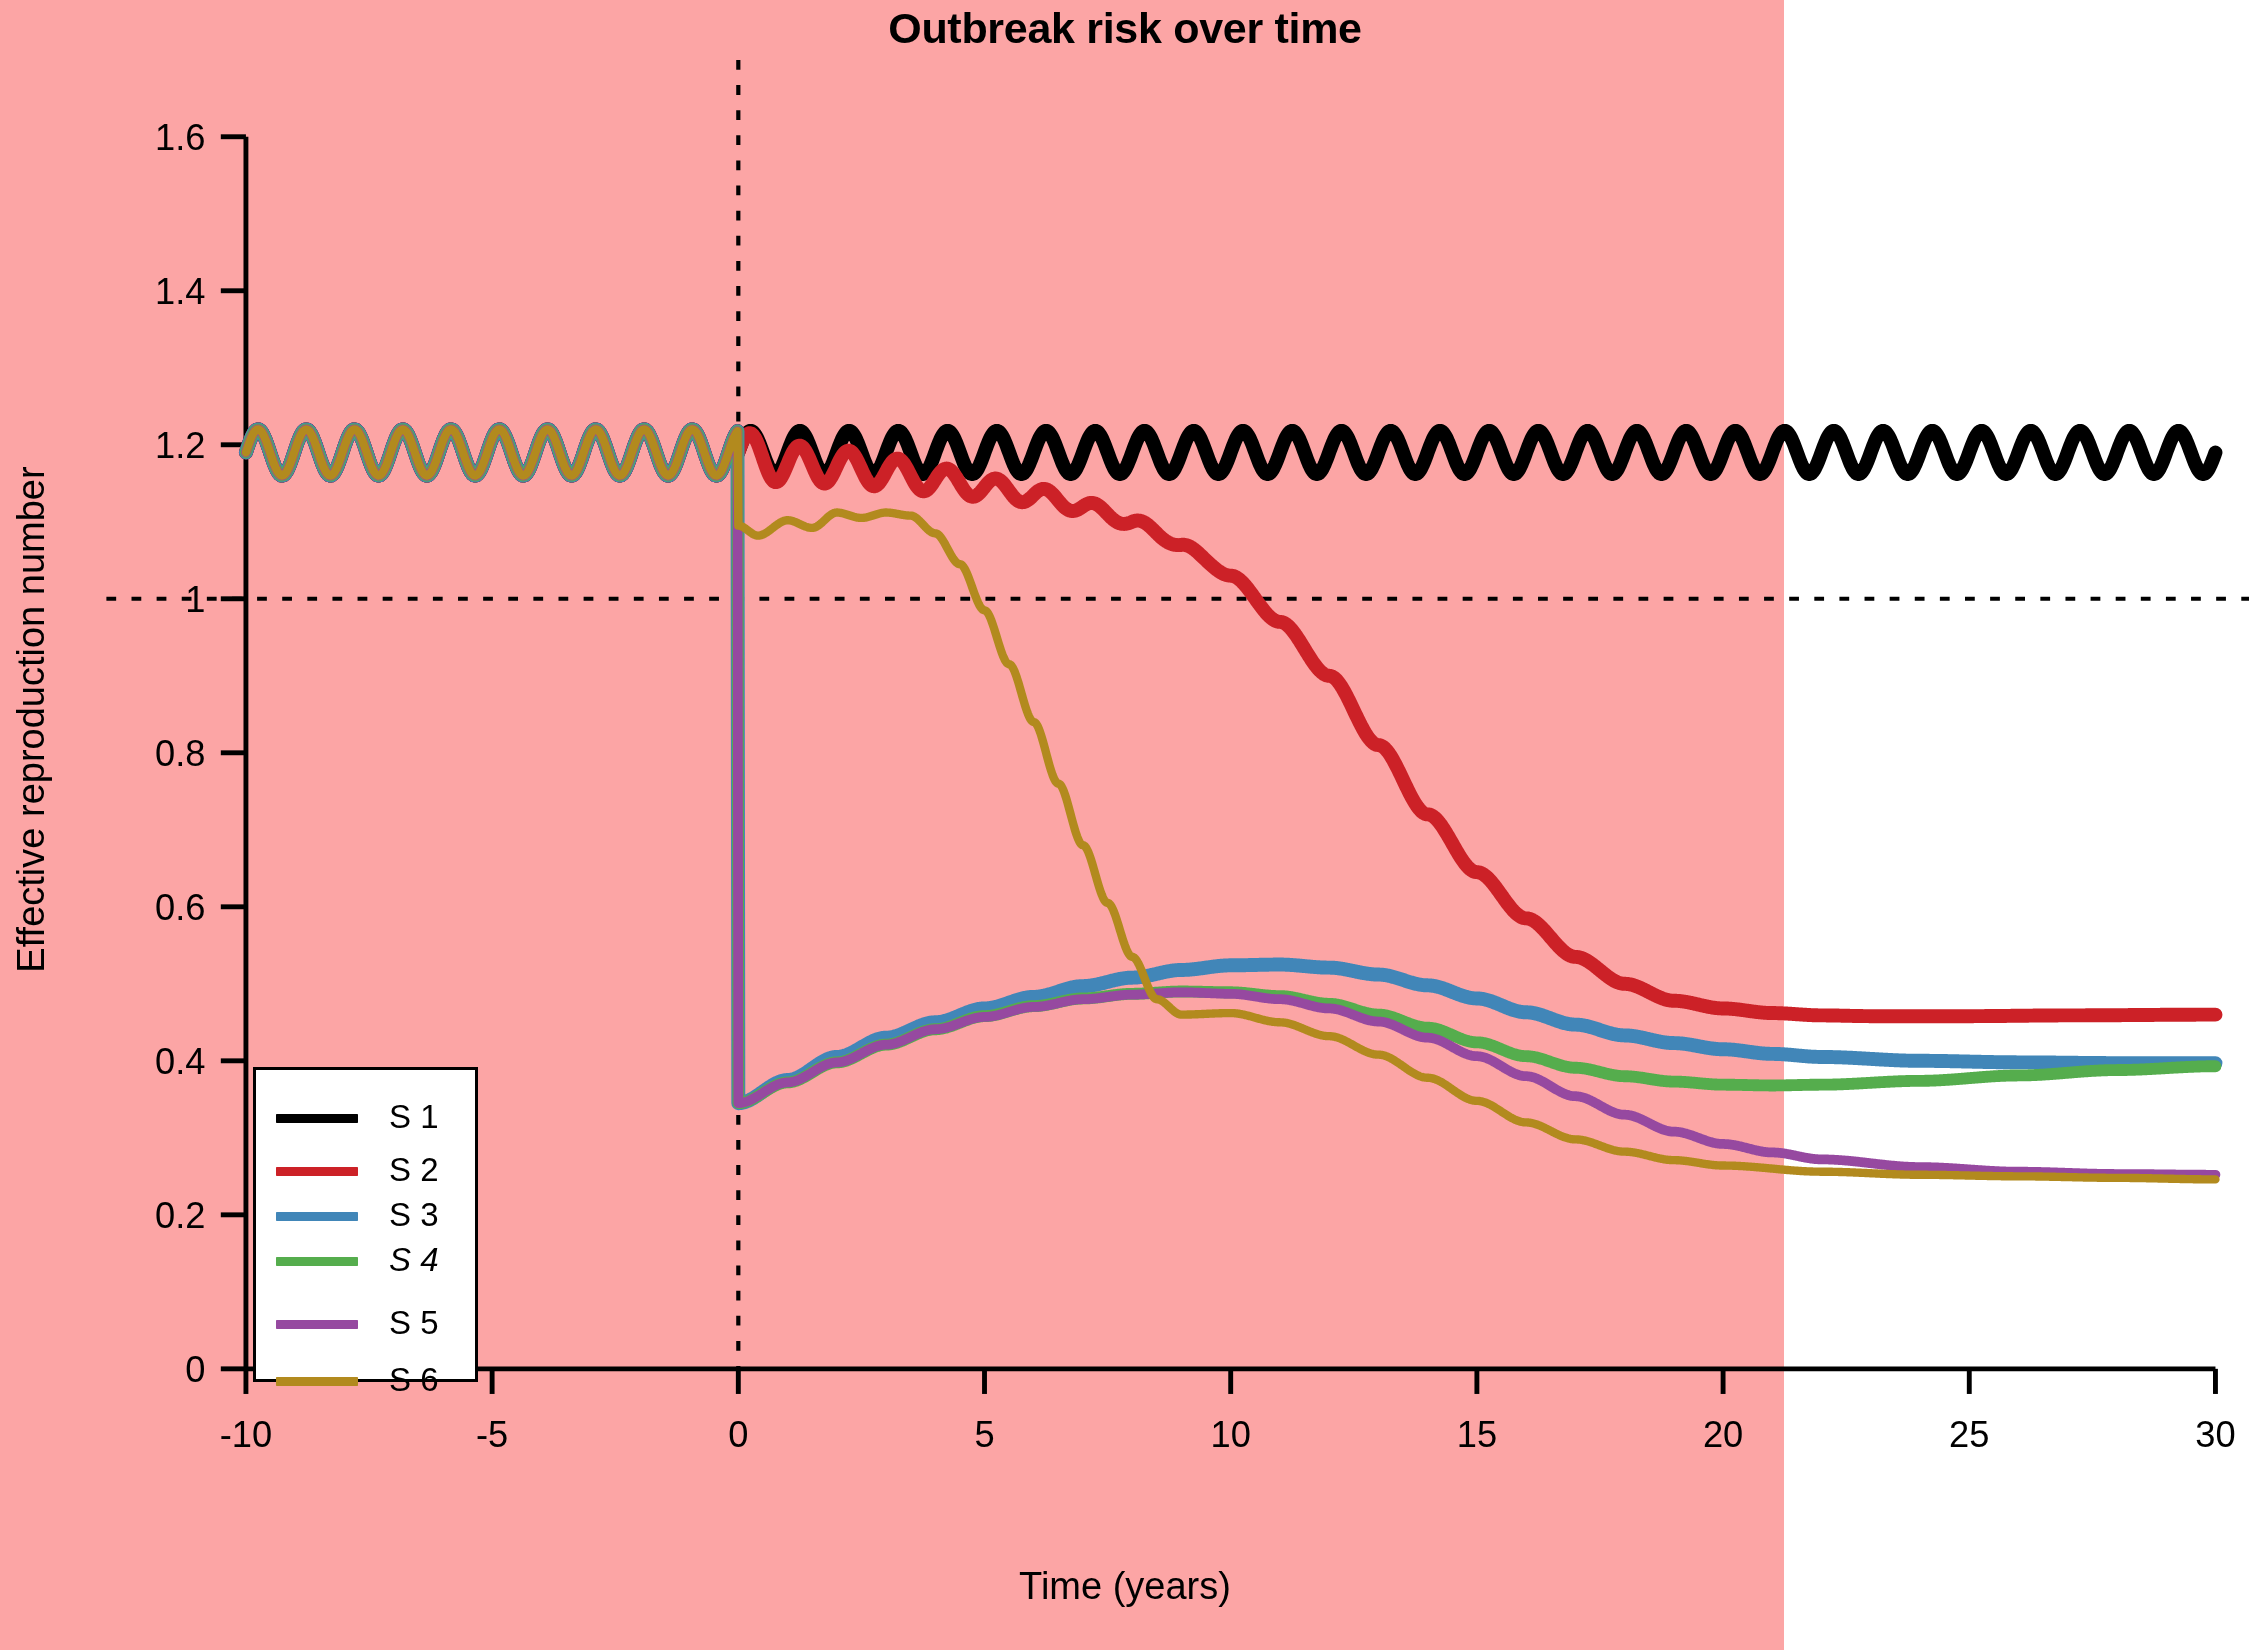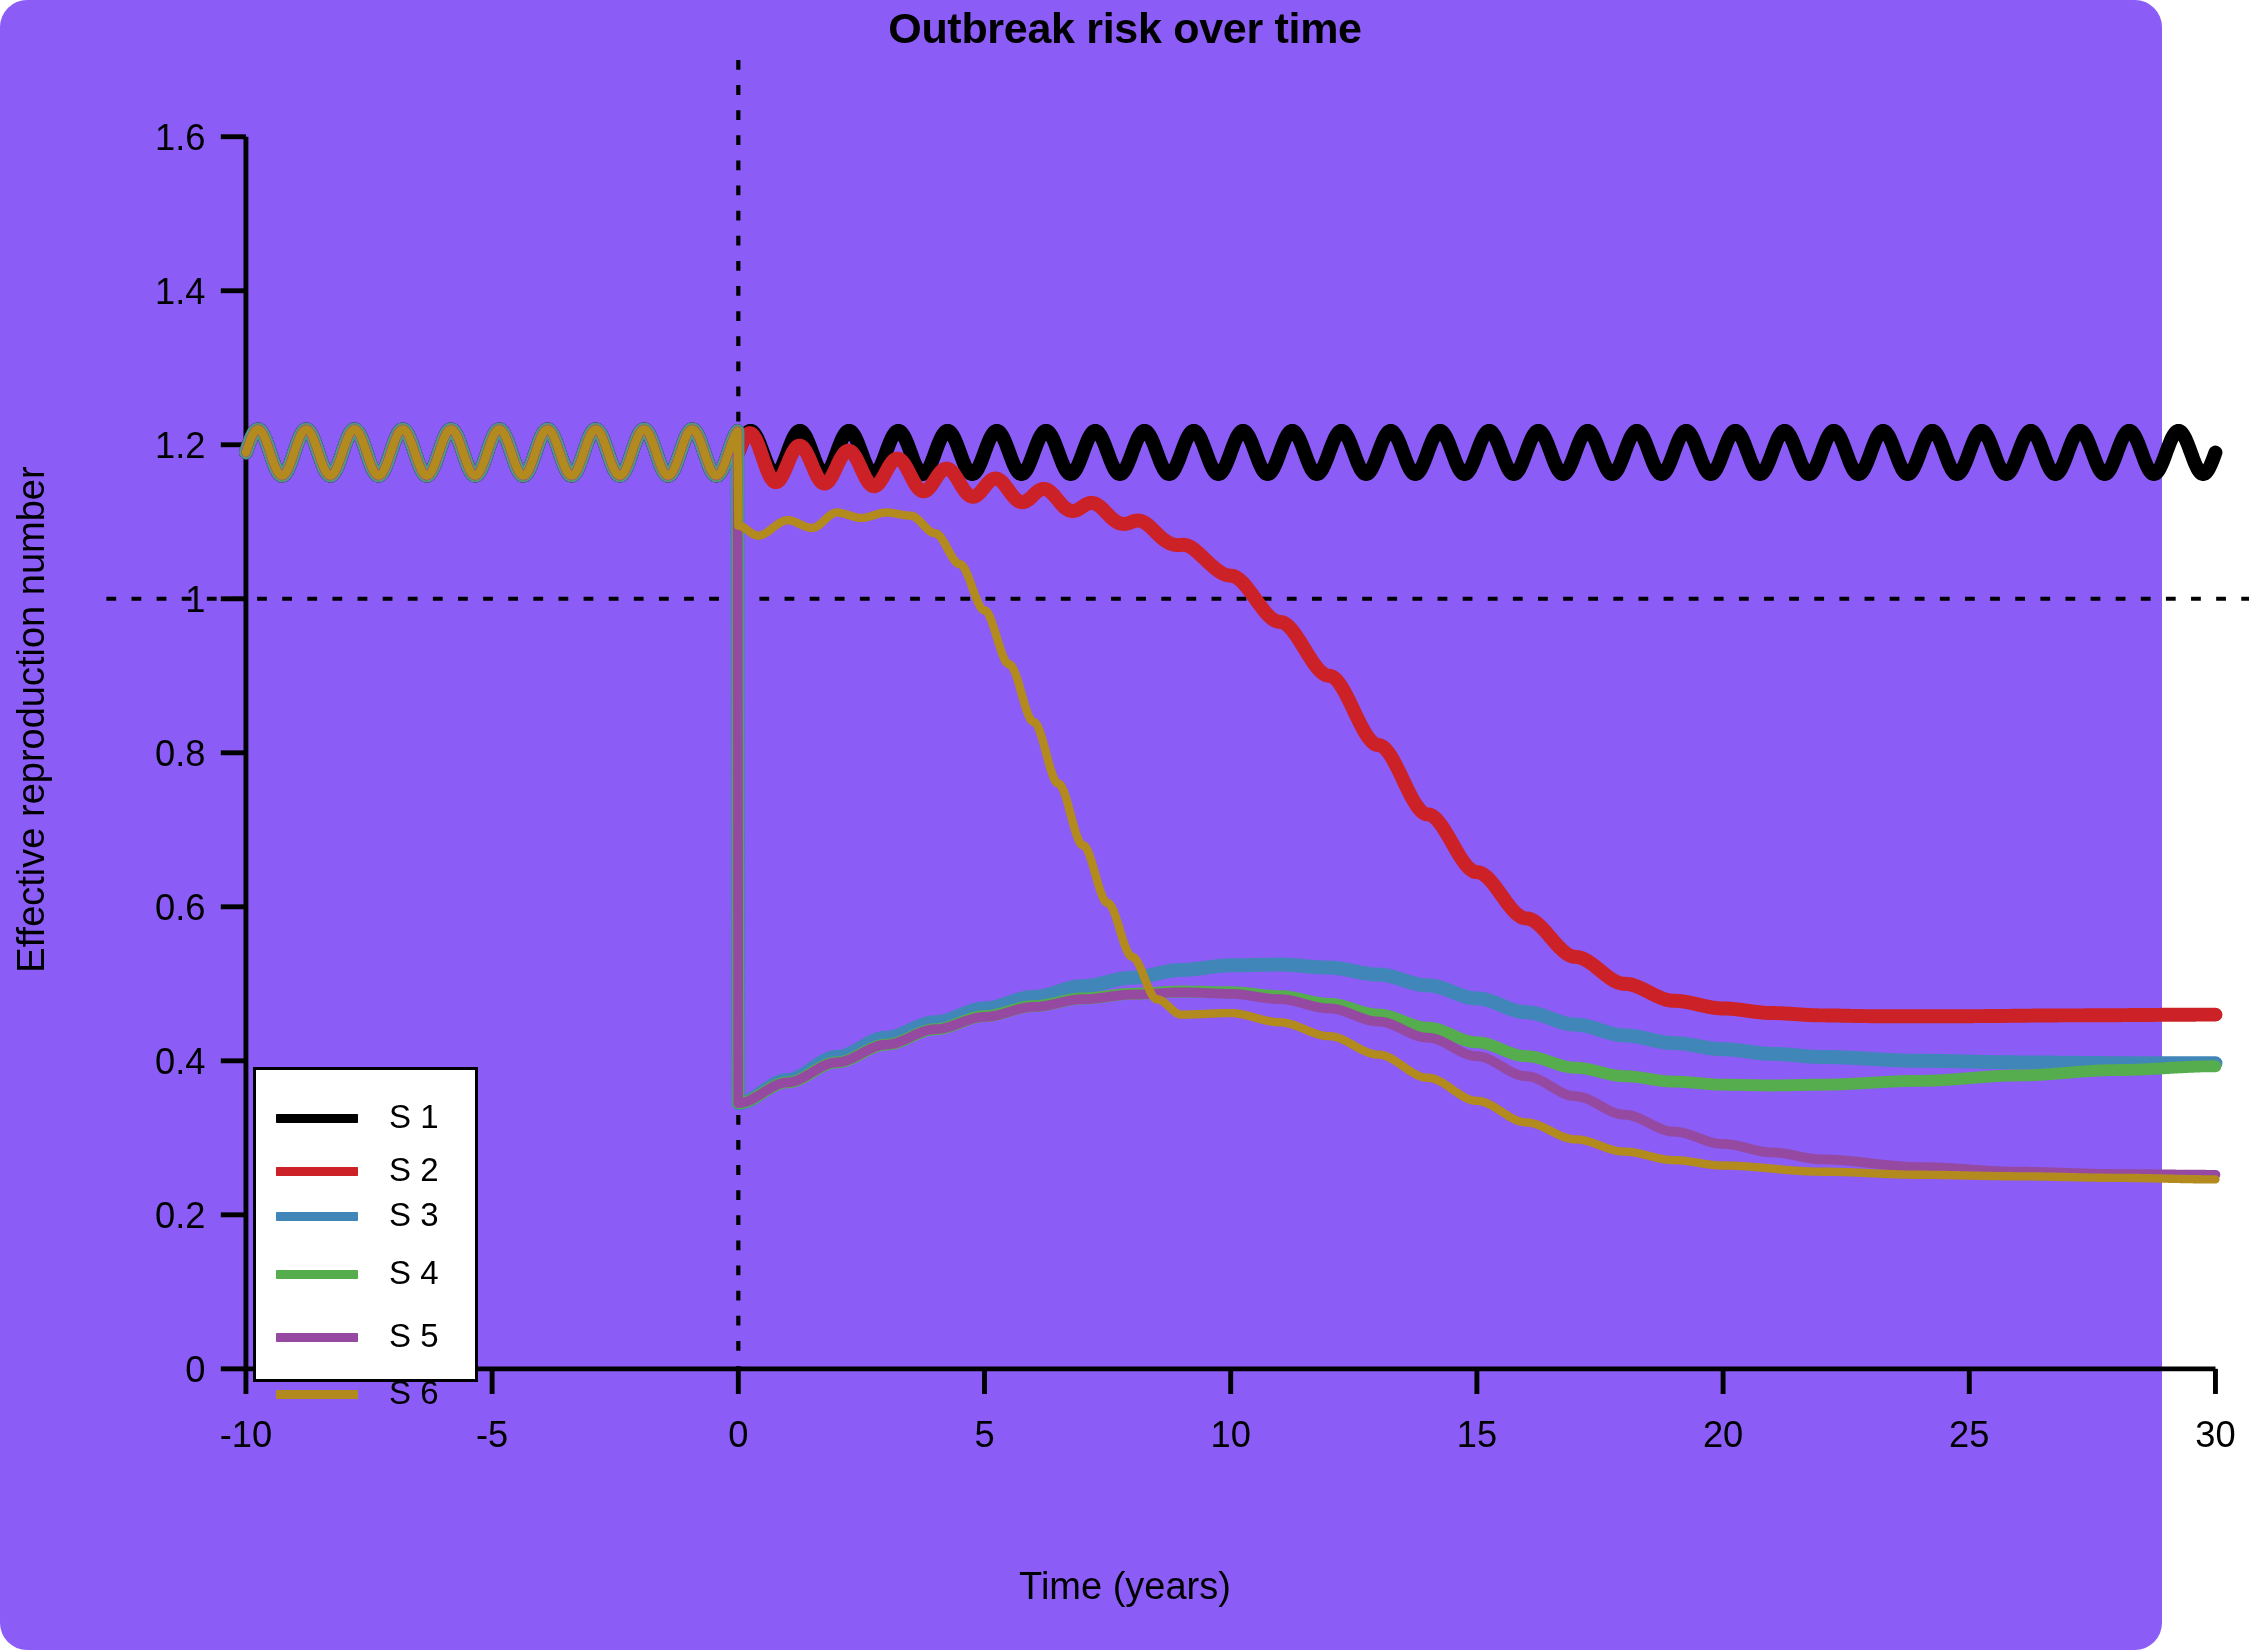--- a/index.html
+++ b/index.html
@@ -1,17 +1,17 @@
 <!DOCTYPE html>
 <html style="font-size:11px"><head>
 <meta charset="utf-8">
 <style>
   html,body{margin:0;padding:0;background:#ffffff;}
   body{width:2250px;height:1650px;font-family:"Liberation Sans",sans-serif;color:#000;overflow:hidden;}
-  #root{position:relative;width:2162px;height:1650px;background:#8b5cf6;border-radius:27px;}
+  #root{position:relative;width:1784px;height:1650px;background:#fca5a5;}
   #chart-title{
     position:absolute;left:0;top:4.2px;width:2250px;text-align:center;
     font-size:43px;font-weight:bold;letter-spacing:-0.3px;
     font-family:"Liberation Sans",sans-serif;
   }
   #ylabel{
     position:absolute;left:-318px;top:698px;width:698px;text-align:center;
     transform:rotate(-90deg);transform-origin:center center;
     font-size:38px;font-family:"Liberation Sans",sans-serif;
   }
@@ -102,21 +102,21 @@
         <div class="legend-text">S 1</div>
       </div>
       <div class="legend-row" style="top: 0px; margin-top: 8px;">
         <div class="legend-swatch" style="background: rgb(204, 33, 39);"></div>
         <div class="legend-text">S 2</div>
       </div>
       <div class="legend-row" style="top: 0px; margin-top: 0px;">
         <div class="legend-swatch" style="background: rgb(65, 134, 184);"></div>
         <div class="legend-text">S 3</div>
       </div>
-      <div class="legend-row" style="top: 0px; margin-top: 13px;">
+      <div class="legend-row" style="top: 0px; margin-top: 0px; font-style: italic;">
         <div class="legend-swatch" style="background: rgb(85, 173, 77);"></div>
         <div class="legend-text">S 4</div>
       </div>
       <div class="legend-row" style="top: 0px; margin-top: 18px;">
         <div class="legend-swatch" style="background: rgb(150, 73, 160);"></div>
         <div class="legend-text">S 5</div>
       </div>
       <div class="legend-row" style="top: 0px; margin-top: 12px;">
         <div class="legend-swatch" style="background: rgb(178, 138, 30);"></div>
         <div class="legend-text">S 6</div>

